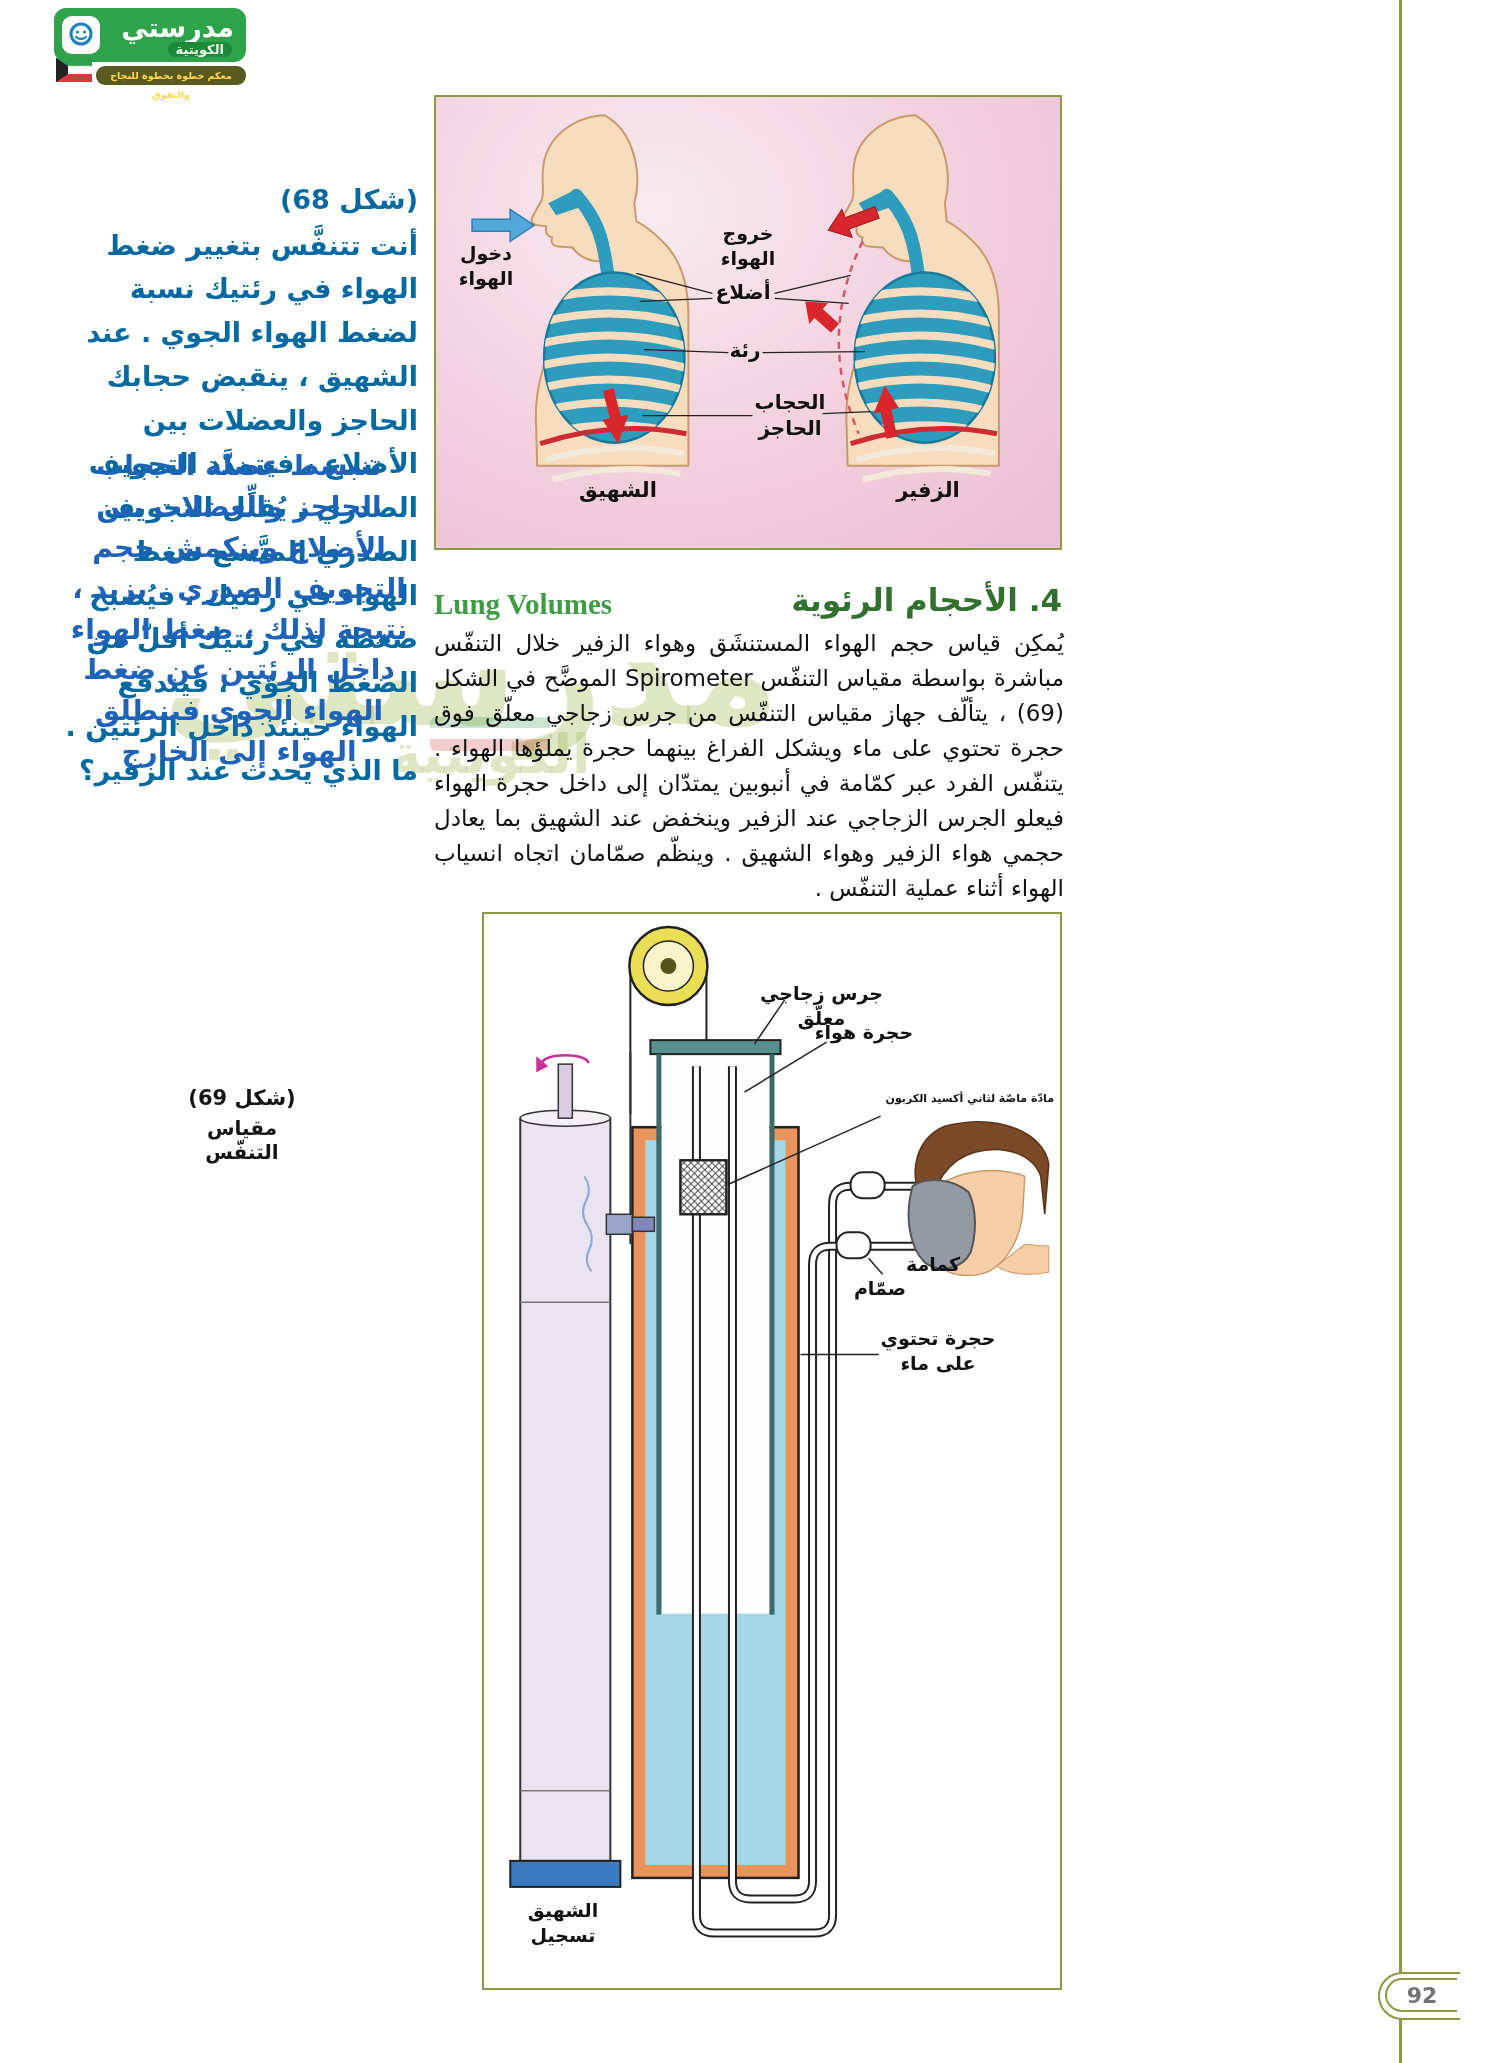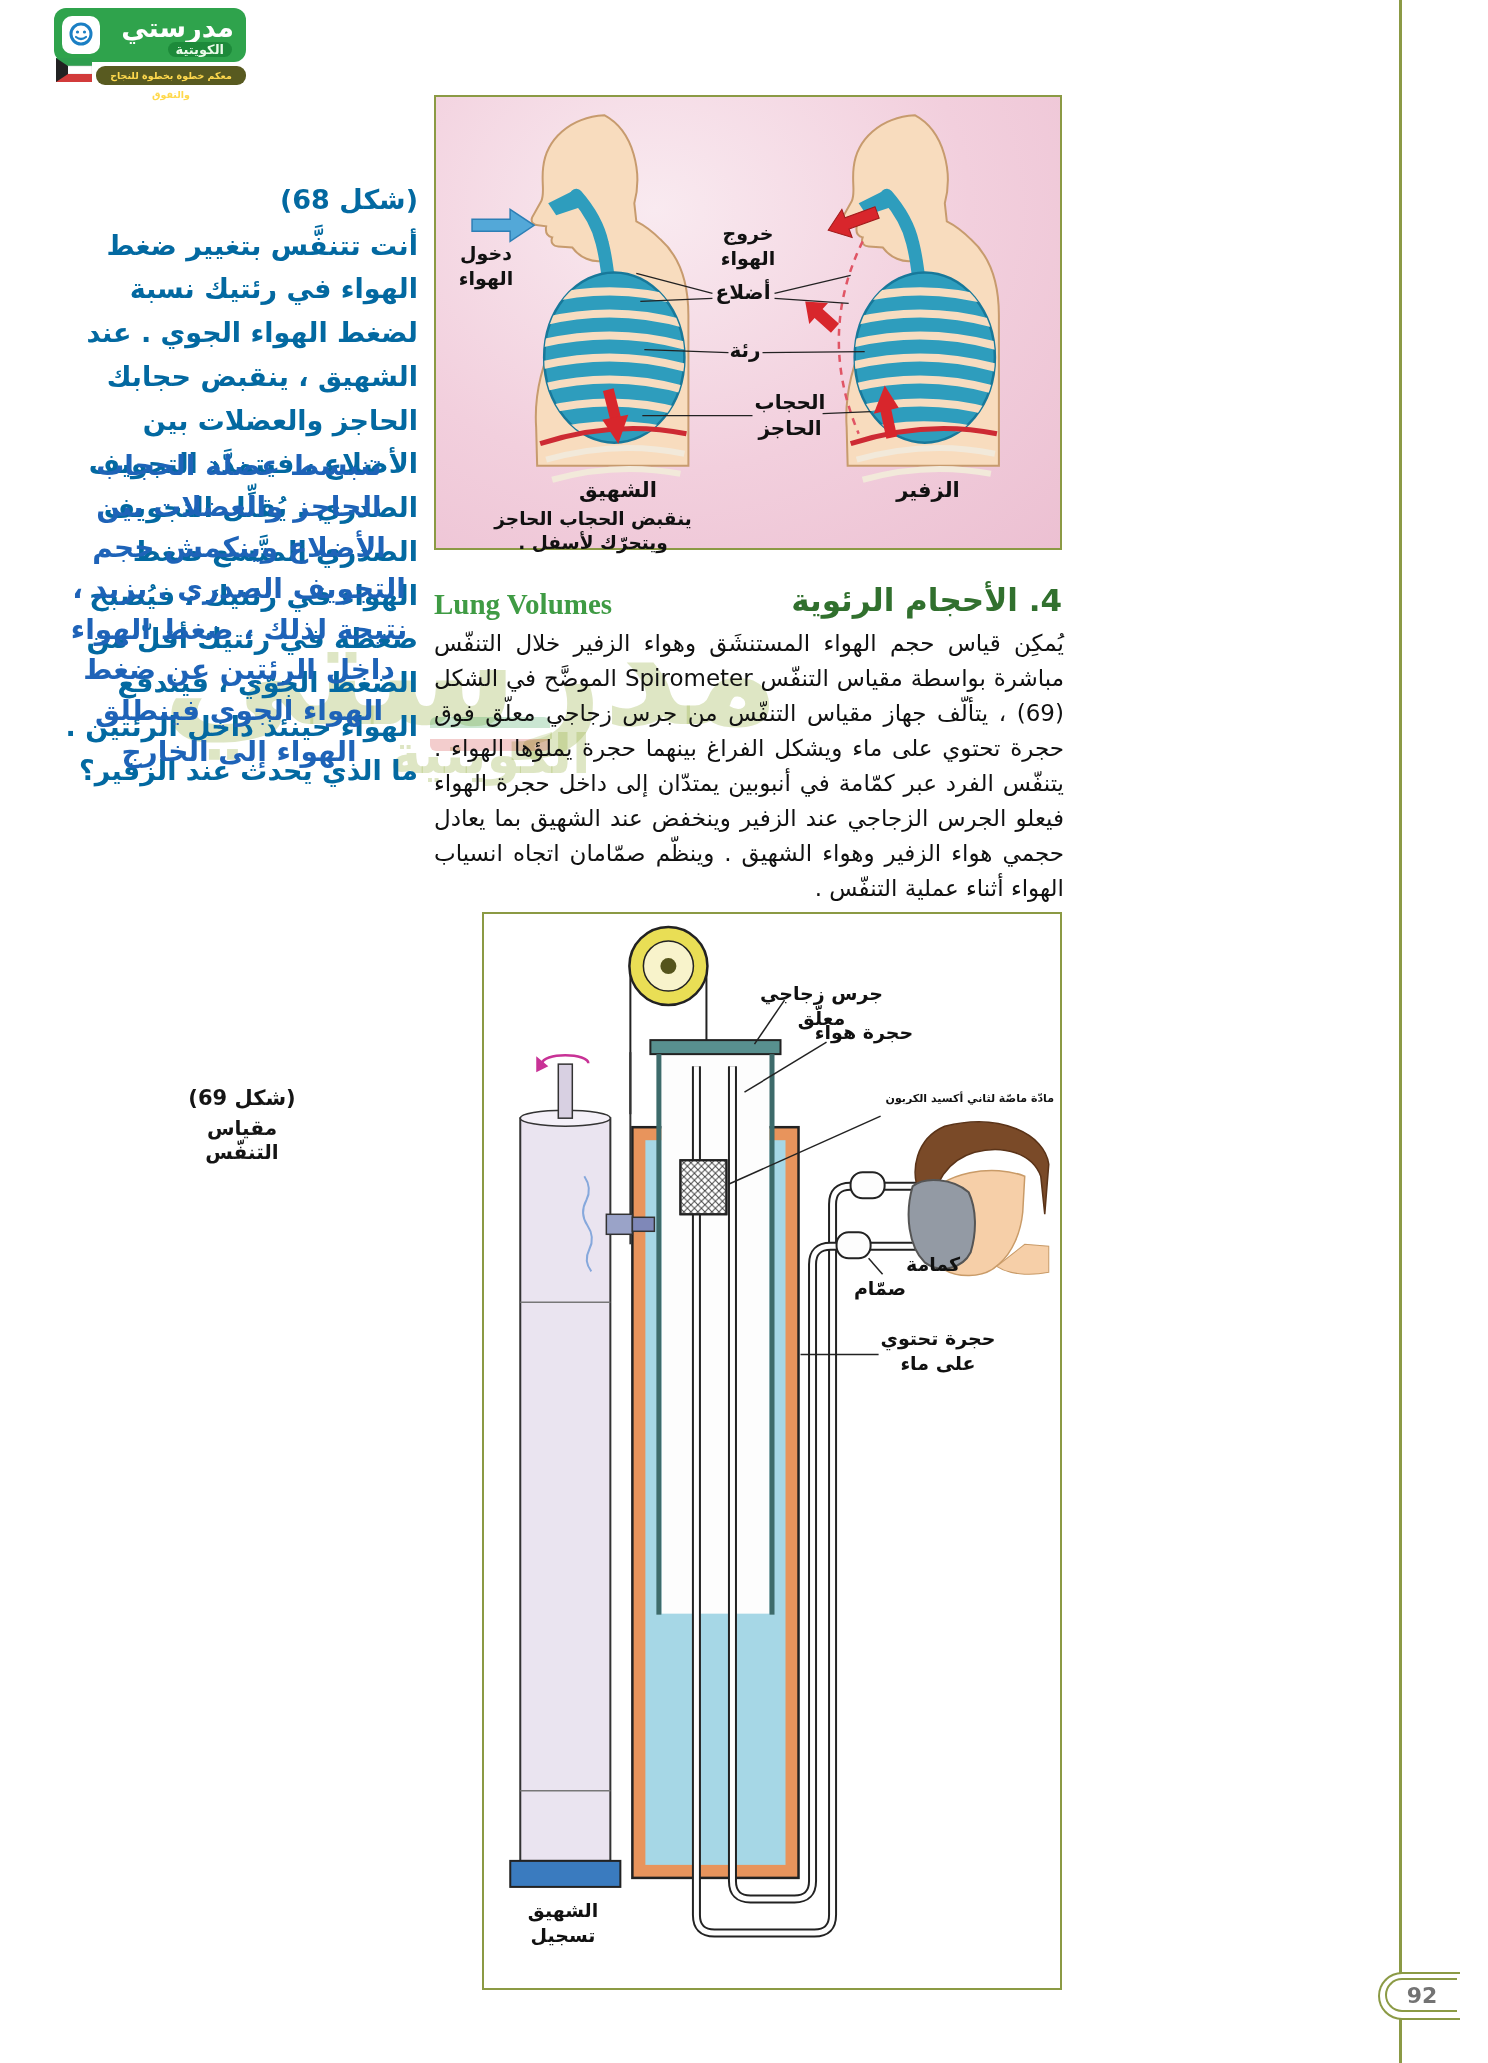--- a/index.html
+++ b/index.html
@@ -167,21 +167,20 @@
 
   <div class="flabel fs19" style="left:4px;top:144px;width:92px;">دخول الهواء</div>
   <div class="flabel fs19" style="left:264px;top:124px;width:96px;">خروج الهواء</div>
   <div class="flabel fs20" style="left:274px;top:182px;width:66px;">أضلاع</div>
   <div class="flabel fs20" style="left:286px;top:240px;width:46px;">رئة</div>
   <div class="flabel fs20" style="left:318px;top:292px;width:72px;">
     <span style="display:block;">الحجاب</span>
     <span style="display:block;">الحاجز</span>
   </div>
   <div class="flabel fs21" style="left:140px;top:380px;width:84px;">الشهيق</div>
-  <div class="flabel fs18" style="left:26px;top:410px;width:262px;">ينقبض الحجاب الحاجز ويتحرّك لأسفل .</div>
   <div class="flabel fs21" style="left:450px;top:380px;width:84px;">الزفير</div>
 </div>
 
 <div class="abs heading-ar">4. الأحجام الرئوية</div>
 <div class="abs heading-en">Lung Volumes</div>
 
 <div class="abs body-par">يُمكِن قياس حجم الهواء المستنشَق وهواء الزفير خلال التنفّس مباشرة بواسطة مقياس التنفّس Spirometer الموضَّح في الشكل (69) ، يتألّف جهاز مقياس التنفّس من جرس زجاجي معلّق فوق حجرة تحتوي على ماء ويشكل الفراغ بينهما حجرة يملؤها الهواء . يتنفّس الفرد عبر كمّامة في أنبوبين يمتدّان إلى داخل حجرة الهواء فيعلو الجرس الزجاجي عند الزفير وينخفض عند الشهيق بما يعادل حجمي هواء الزفير وهواء الشهيق . وينظّم صمّامان اتجاه انسياب الهواء أثناء عملية التنفّس .</div>
 
 <div class="abs caption69">
   <div class="c1">(شكل 69)</div>

